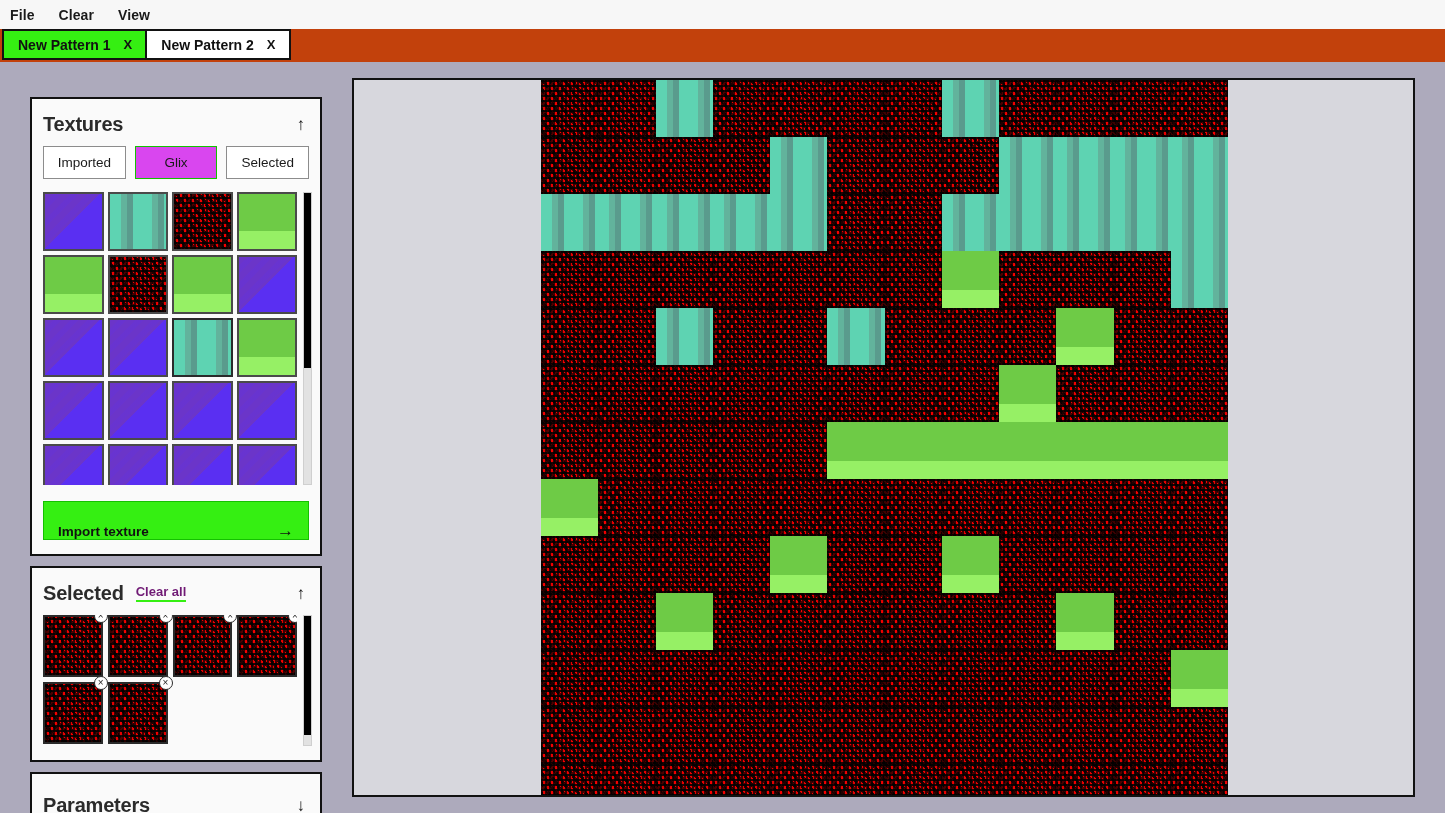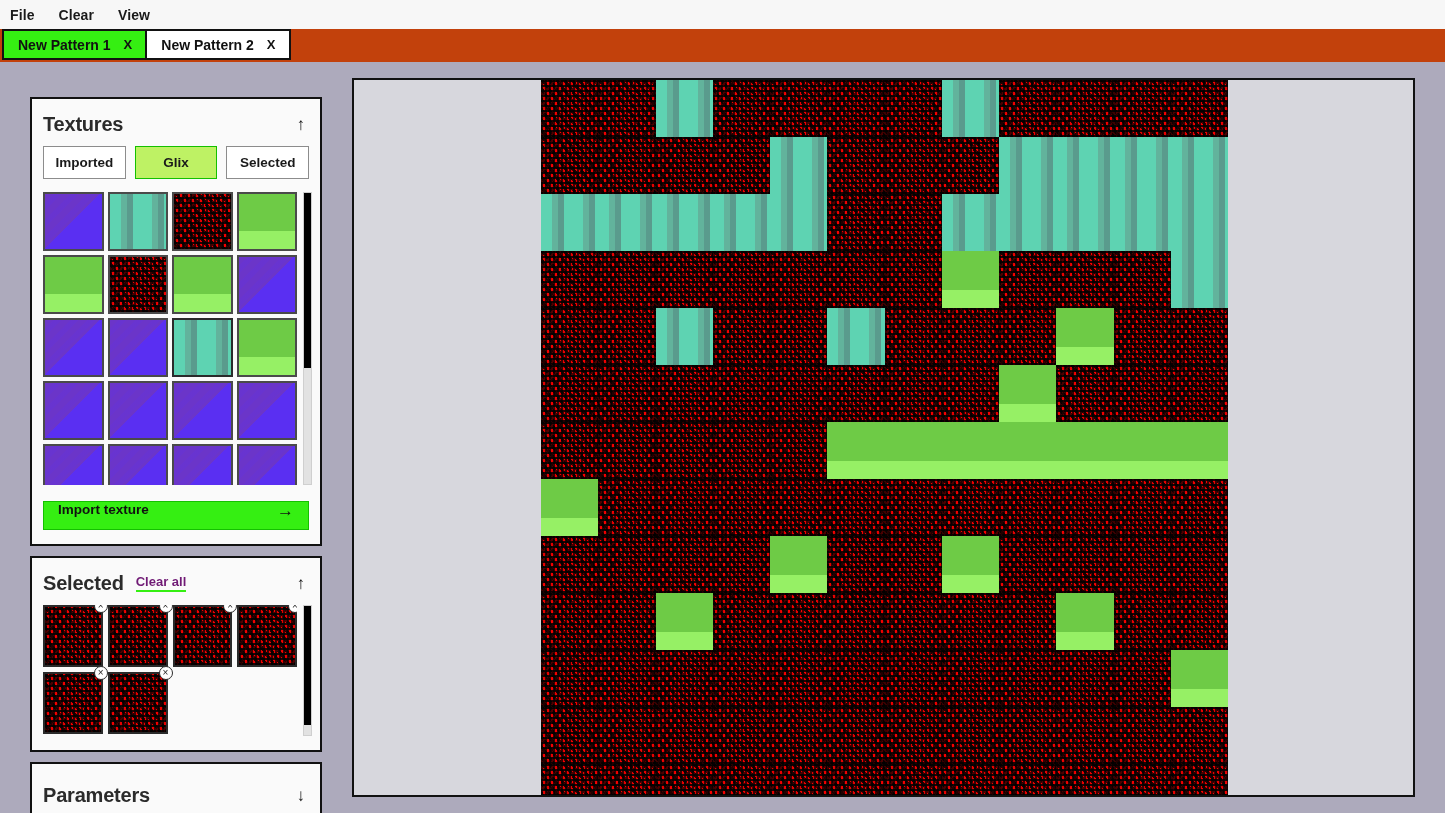--- a/index.html
+++ b/index.html
@@ -103,29 +103,29 @@
     display: flex;
     gap: 9px;
     padding: 0 11px 13px 11px;
   }
   .filter-btn {
     flex: 1;
     height: 33px;
     border: 1px solid #8c8c8c;
     background: #fff;
     font-size: 13.5px;
-    font-weight: bold;
+    font-weight: normal;
     color: #1a1a1a;
     display: flex;
     align-items: center;
     justify-content: center;
     cursor: pointer;
   }
   .filter-btn.active {
-    background: #bef264;
+    background: #d946ef;
     border-color: #14c000;
   }
   
   .grid-wrap {
     display: flex;
     padding: 0 8px 0 11px;
   }
   .tex-grid {
     flex: 1;
     display: grid;
@@ -185,25 +185,25 @@
     flex: 0 0 9px;
   }
   .vscroll .thumb {
     position: absolute;
     left: 0; right: 0;
     background: #000;
   }
   
   .import-wrap { padding: 16px 11px 14px 11px; }
   .import-btn {
-    height: 29px;
+    height: 39px;
     background: #35ef12;
     border: 1px solid #14c000;
     display: flex;
-    align-items: flex-start;
+    align-items: flex-end;
     padding: 0 14px;
     cursor: pointer;
   }
   .import-btn .lbl {
     font-size: 13.5px;
     font-weight: bold;
     color: #111;
   }
   .import-btn .arrow {
     margin-left: auto;

